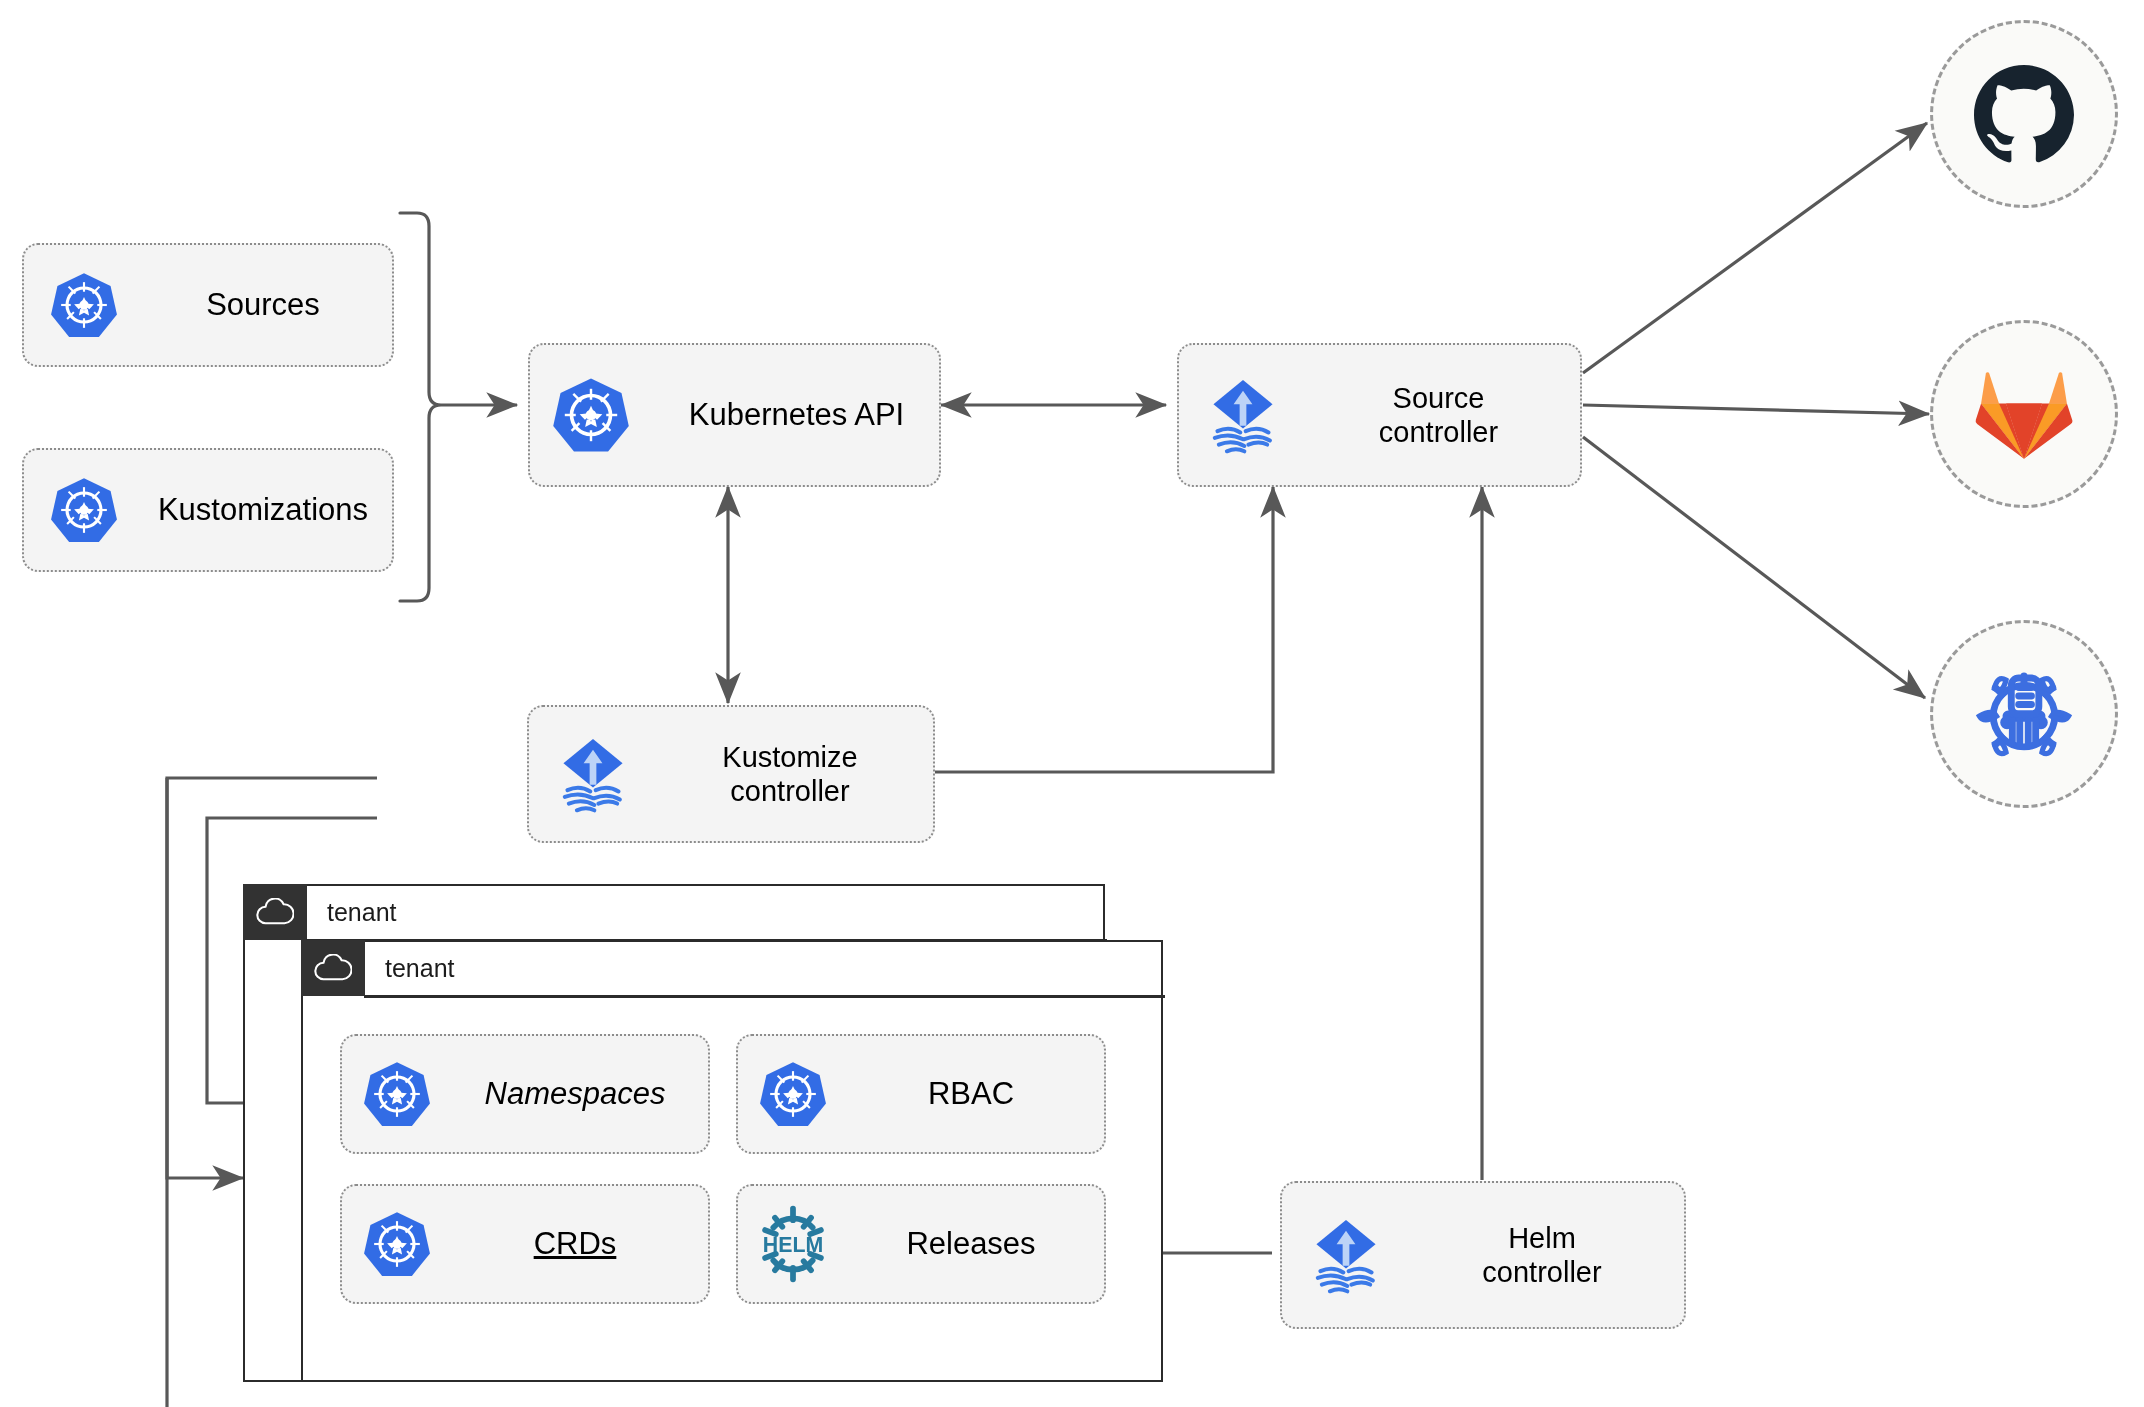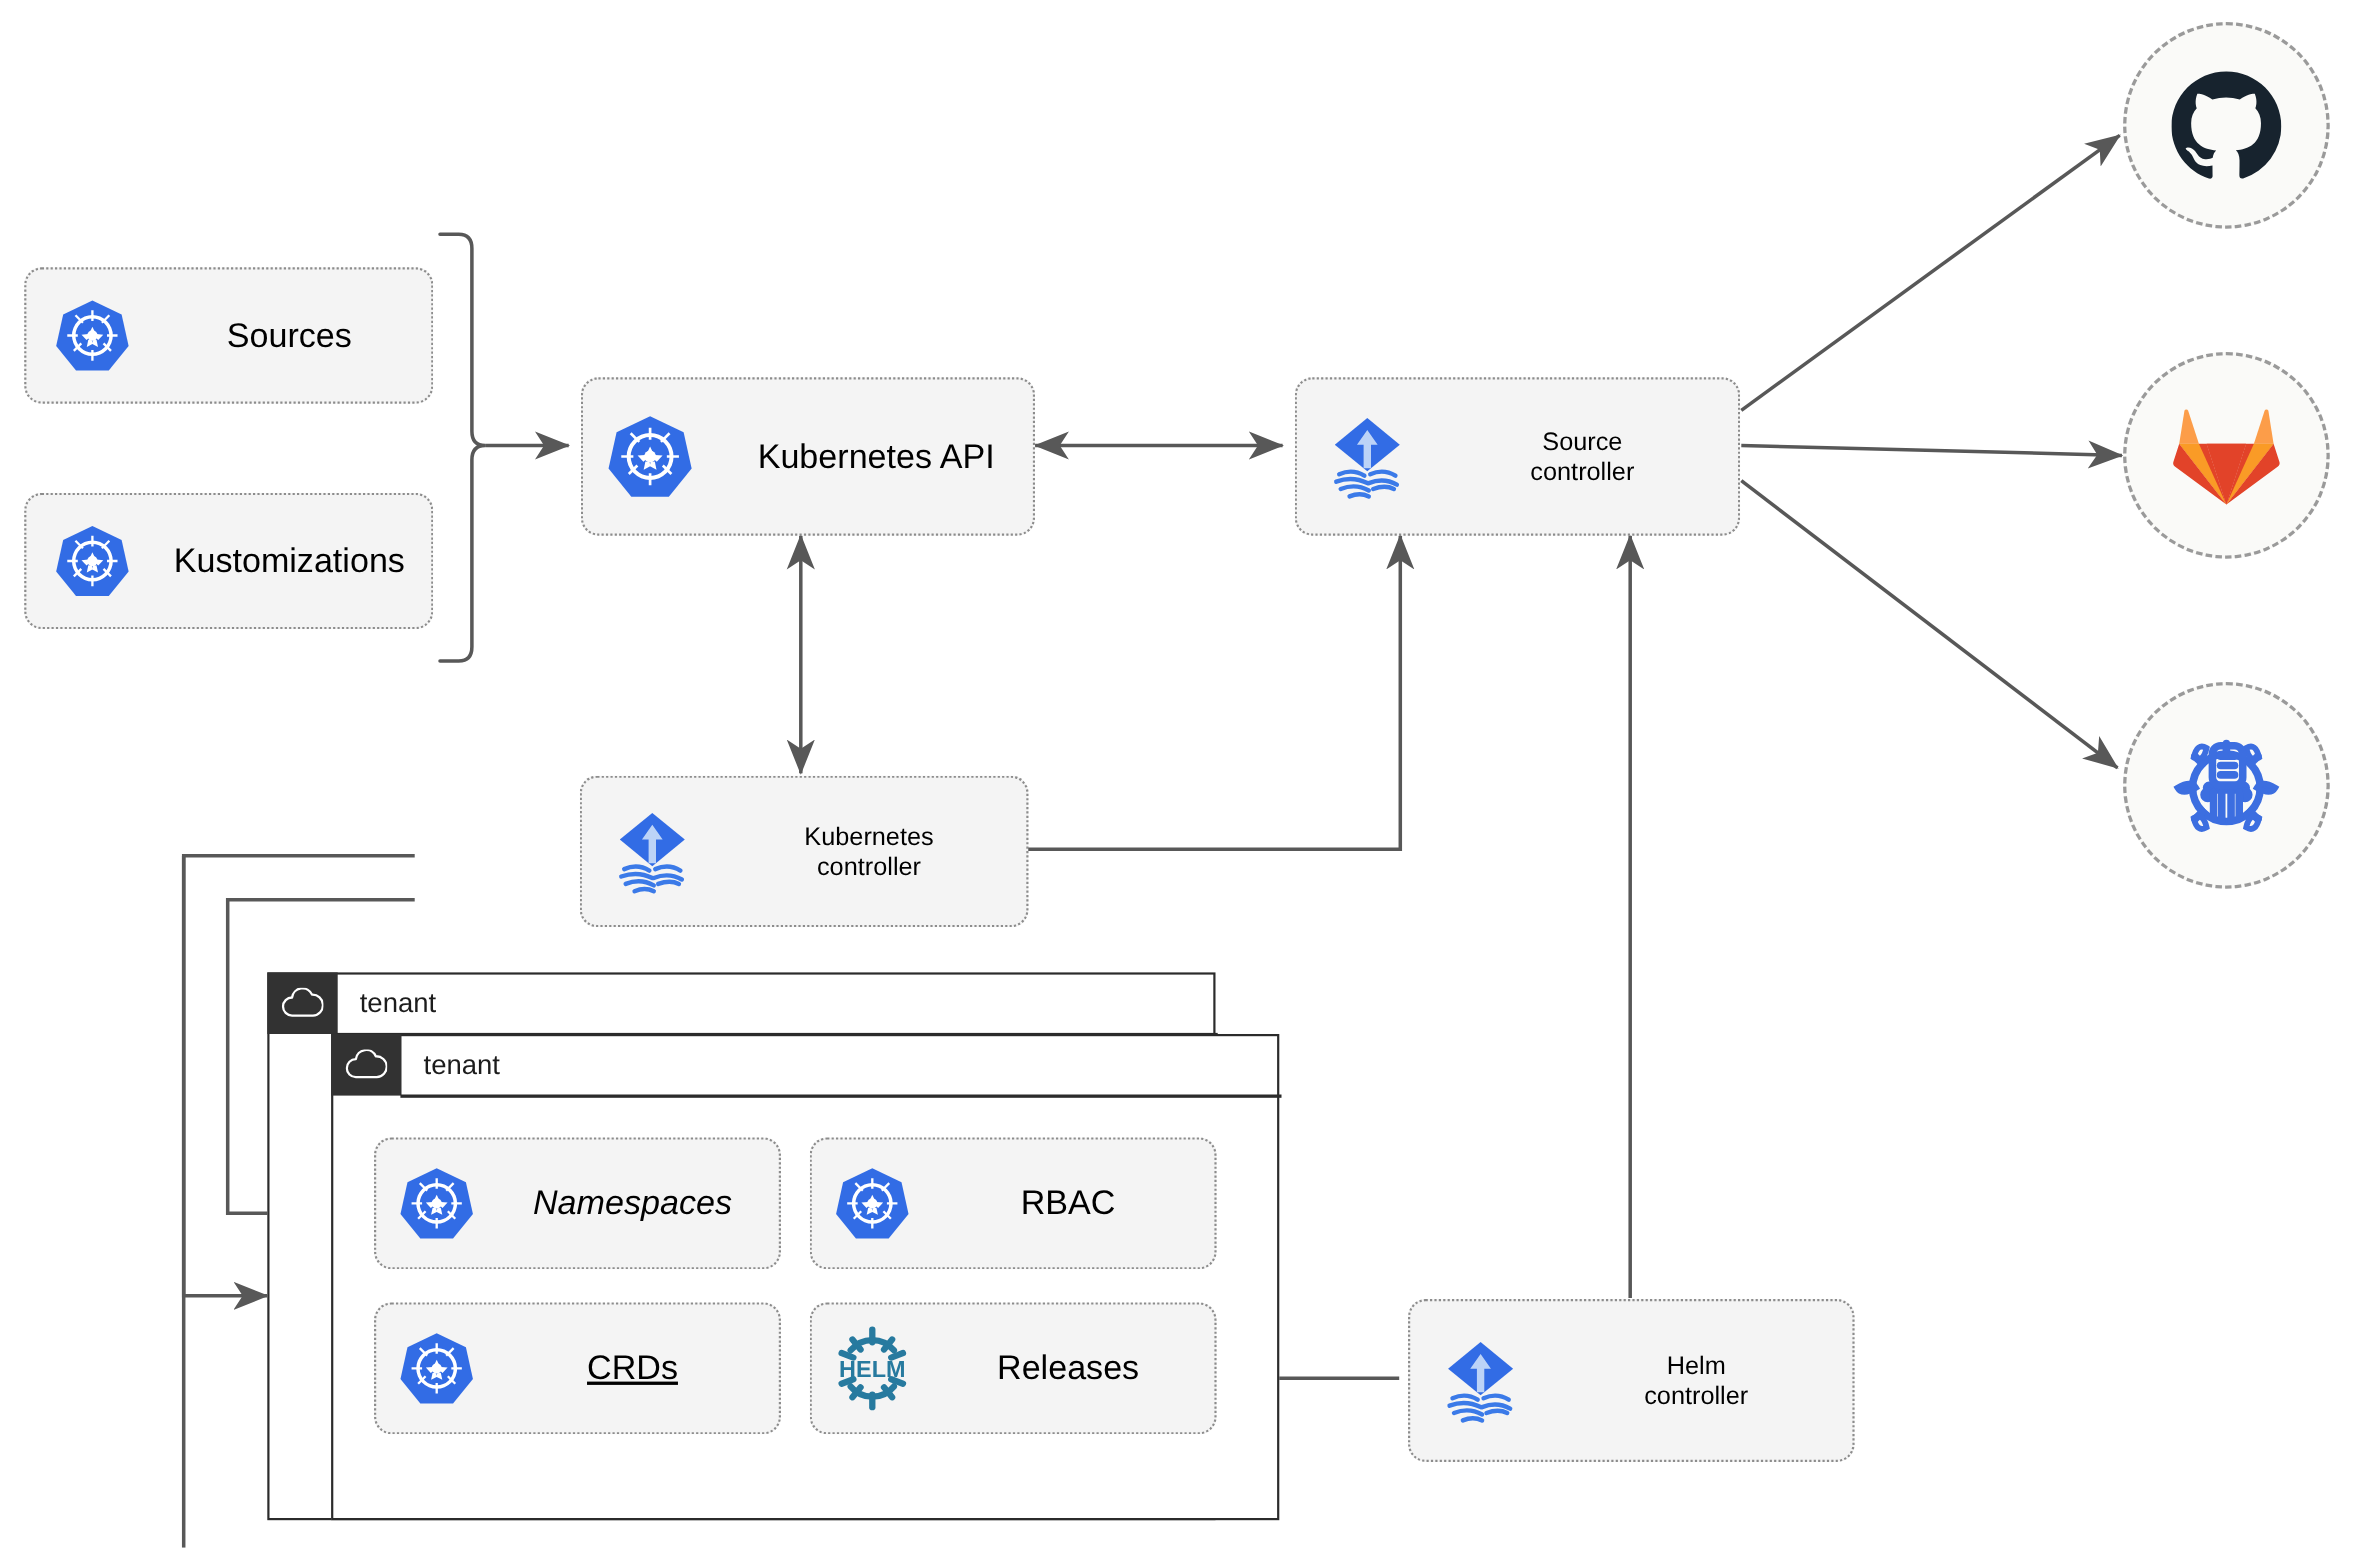--- a/index.html
+++ b/index.html
@@ -40,21 +40,21 @@
   }
   .node .lbl {
     flex: 1 1 auto;
     text-align: center;
     color: #000000;
     font-size: 31px;
     line-height: 1.18;
     white-space: pre-line;
     padding-right: 10px;
   }
-  .node.two-line .lbl { font-size: 23px; }
+  .node.two-line .lbl { font-size: 29px; }
 
   
   .circ {
     position: absolute;
     border: 3px dashed #9a9a9a;
     border-radius: 50%;
     background: #fafaf8;
     display: flex;
     align-items: center;
     justify-content: center;
@@ -252,21 +252,21 @@
           <path d="M13 44 Q 22 40 30 45"></path>
           <path d="M34 44 Q 43 40 51 45"></path>
           <path d="M11 49 Q 22 45 32 50"></path>
           <path d="M33 50 Q 43 46 52 51"></path>
           <path d="M14 54 Q 24 50 33 55"></path>
           <path d="M36 54 Q 44 51 50 54"></path>
           <path d="M20 59 Q 27 56 33 59"></path>
         </g>
       </svg>
     </span>
-    <span class="lbl">Kubernetes
+    <span class="lbl">Kustomize
 controller</span>
   </div>
 
   <div class="node two-line" style="left:1280px; top:1181px; width:406px; height:148px;">
     <span class="ico" style="width:128px;">
       <svg width="86" height="86" viewBox="0 0 64 64" aria-hidden="true">
         <path d="M32 6 L54 24 L32 42 L10 24 Z" fill="#326ce5"></path>
         <path d="M32 14 L39 24 L34.5 24 L34.5 40 L29.5 40 L29.5 24 L25 24 Z" fill="#bcd3f7"></path>
         <g stroke="#3b7ae8" stroke-width="3" stroke-linecap="round" fill="none">
           <path d="M13 44 Q 22 40 30 45"></path>

